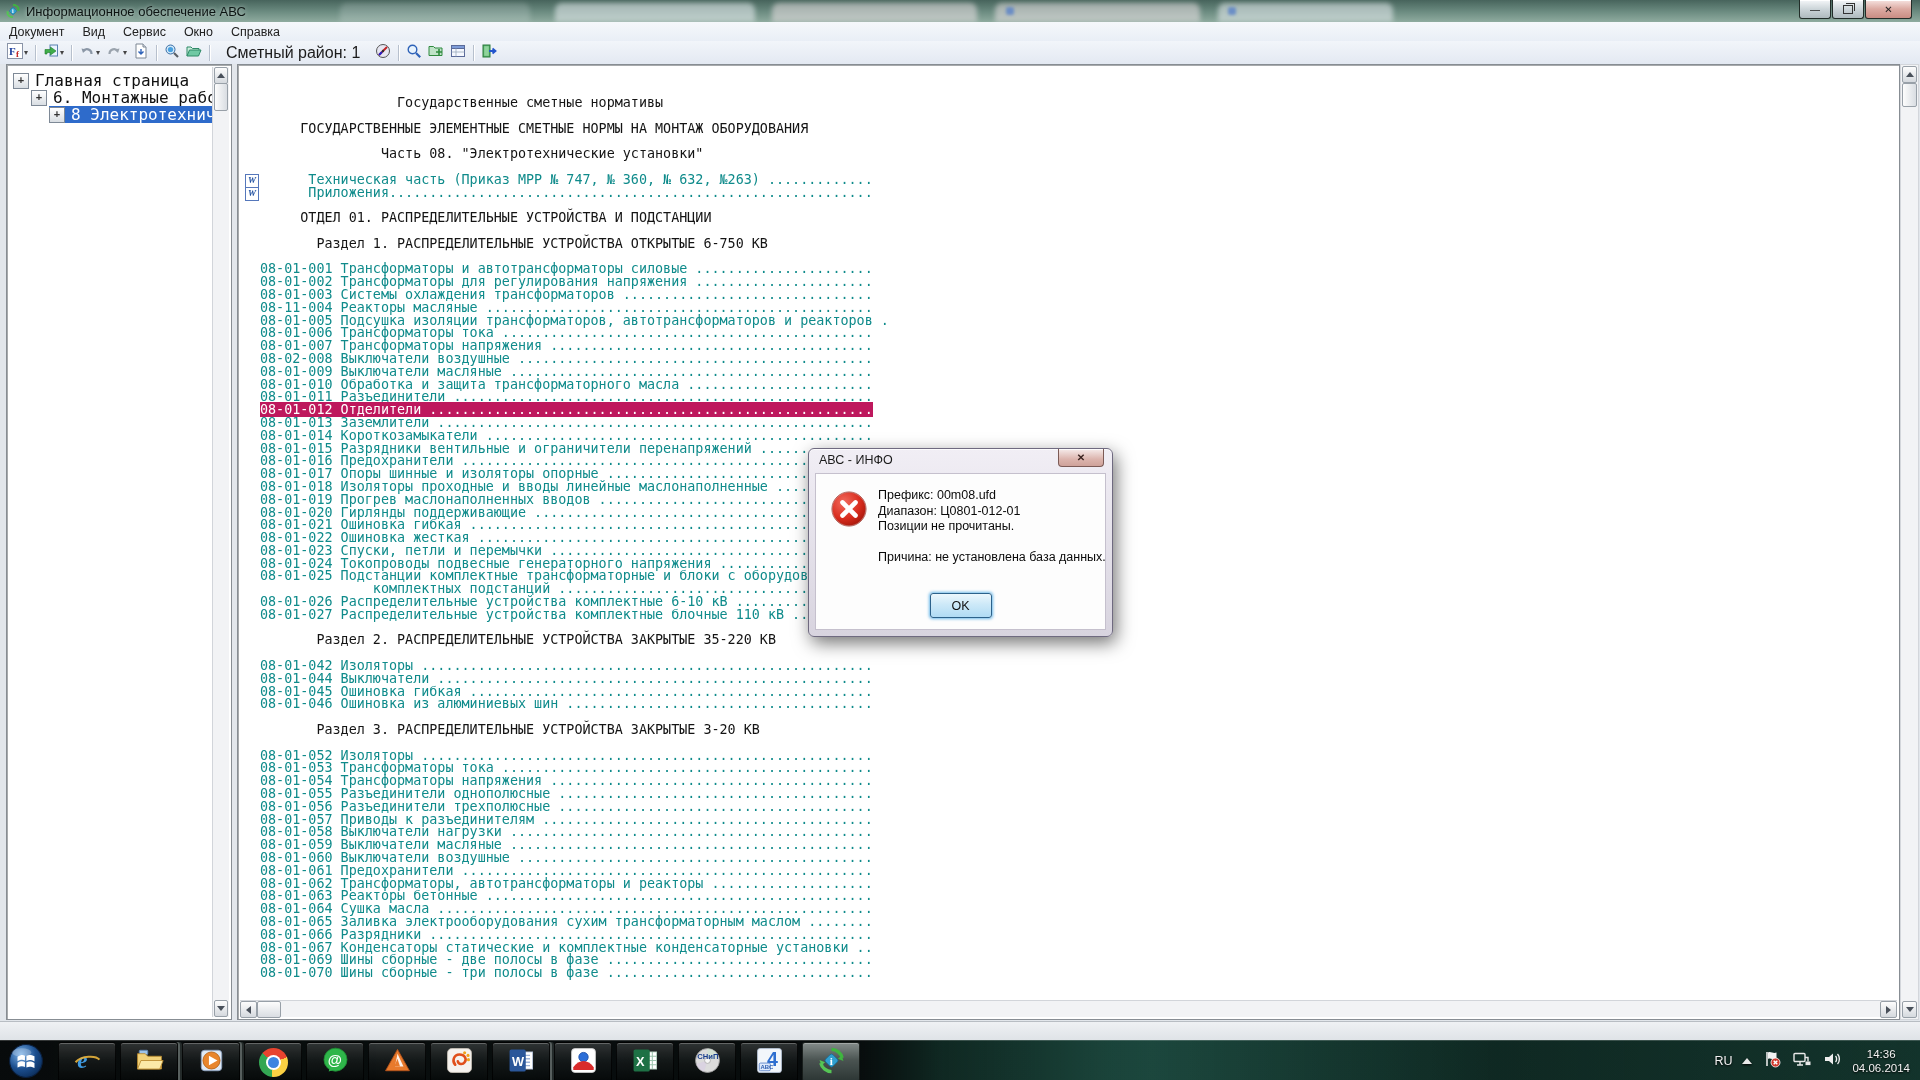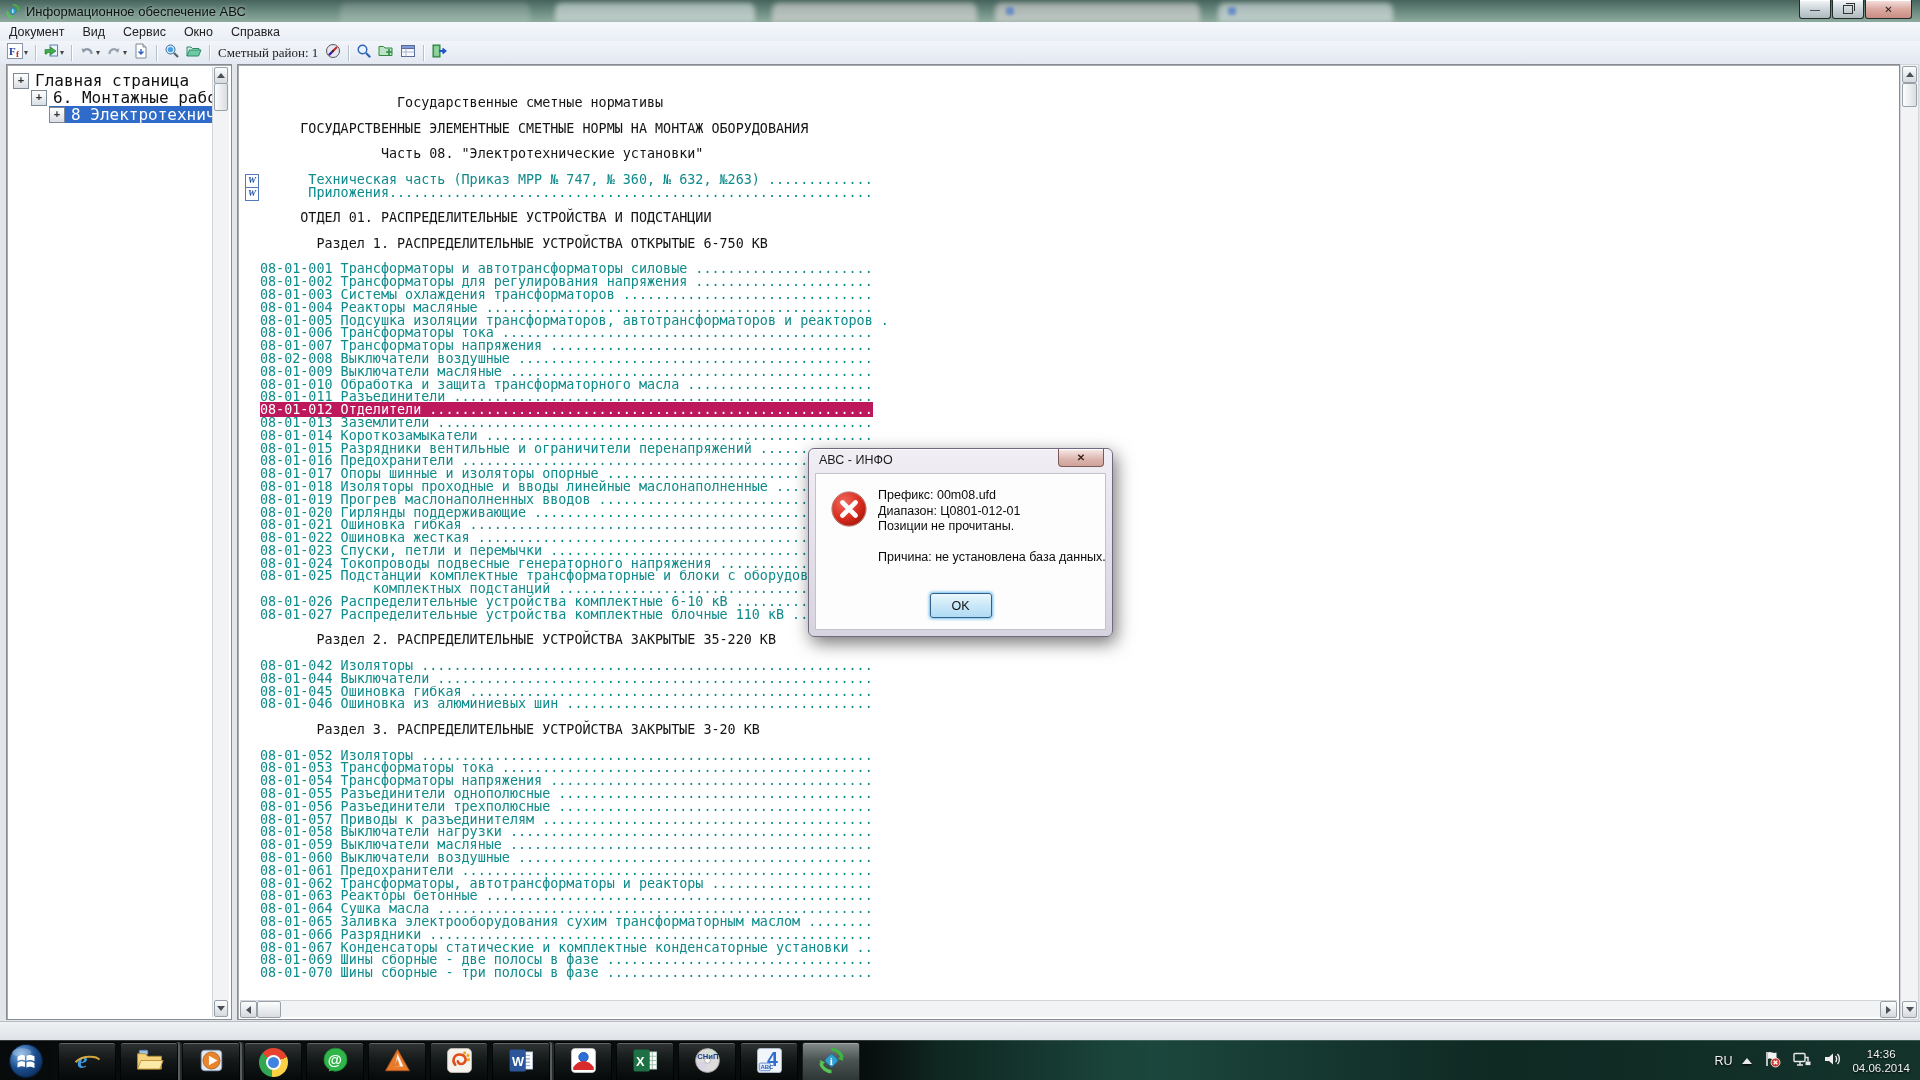--- a/index.html
+++ b/index.html
@@ -32,21 +32,21 @@
   .menubar{position:absolute;top:22px;left:0;right:0;height:19px;display:flex;align-items:center;
     background:linear-gradient(#f5f8fb,#e9eef6);border-bottom:1px solid #d7dce4;font-size:12.5px;color:#222;}
   .mi{padding:1px 9px;cursor:default;}
 
   .toolbar{position:absolute;top:41px;left:0;right:0;height:23px;display:flex;align-items:center;
     background:linear-gradient(#f2f5fa,#e3e9f2);border-bottom:1px solid #c2cad6;padding-left:4px;}
   .tbtn{height:20px;display:flex;align-items:center;padding:0 2px;margin:0 1px;border-radius:2px;}
   .tbtn svg{width:16px;height:16px;}
   .dd{font-size:8px;color:#444;margin-left:1px;}
   .tsep{width:1px;height:16px;background:#b7c0cd;box-shadow:1px 0 0 #fff;margin:0 4px;}
-  .tlabel{font-size:13px;color:#1b1b1b;margin:0 4px;font-family:Liberation Serif, serif;}
+  .tlabel{font-size:16px;color:#1b1b1b;margin:0 12px;}
 
   .client{position:absolute;top:64px;left:0;right:0;bottom:18px;background:#e2e6eb;}
   .panel{position:absolute;background:#fff;border:1px solid #878d93;
     box-shadow:inset 1px 1px 0 rgba(60,66,70,.45);}
 
   
   #tree-panel{left:6px;top:0;width:224px;bottom:2px;}
   .tree{position:absolute;left:2px;top:2px;right:19px;bottom:2px;overflow:hidden;
     font-family:"DejaVu Sans Mono",monospace;font-size:16px;color:#101010;padding-top:5px;}
   .trow{height:17px;display:flex;align-items:center;white-space:nowrap;overflow:hidden;}
@@ -310,21 +310,21 @@
             <div class="dl"><span class="wic">W</span><span class="dt l">      Техническая часть (Приказ МРР № 747, № 360, № 632, №263) .............</span></div>
             <div class="dl"><span class="wic">W</span><span class="dt l">      Приложения............................................................</span></div>
             <div class="dl"><span class="dt t"> </span></div>
             <div class="dl"><span class="dt t">     ОТДЕЛ 01. РАСПРЕДЕЛИТЕЛЬНЫЕ УСТРОЙСТВА И ПОДСТАНЦИИ</span></div>
             <div class="dl"><span class="dt t"> </span></div>
             <div class="dl"><span class="dt t">       Раздел 1. РАСПРЕДЕЛИТЕЛЬНЫЕ УСТРОЙСТВА ОТКРЫТЫЕ 6-750 КВ</span></div>
             <div class="dl"><span class="dt t"> </span></div>
             <div class="dl"><span class="dt l">08-01-001 Трансформаторы и автотрансформаторы силовые ......................</span></div>
             <div class="dl"><span class="dt l">08-01-002 Трансформаторы для регулирования напряжения ......................</span></div>
             <div class="dl"><span class="dt l">08-01-003 Системы охлаждения трансформаторов ...............................</span></div>
-            <div class="dl"><span class="dt l">08-01-004 Реакторы масляные ................................................</span></div>
+            <div class="dl"><span class="dt l">08-11-004 Реакторы масляные ................................................</span></div>
             <div class="dl"><span class="dt l">08-01-005 Подсушка изоляции трансформаторов, автотрансформаторов и реакторов .</span></div>
             <div class="dl"><span class="dt l">08-01-006 Трансформаторы тока ..............................................</span></div>
             <div class="dl"><span class="dt l">08-01-007 Трансформаторы напряжения ........................................</span></div>
             <div class="dl"><span class="dt l">08-02-008 Выключатели воздушные ............................................</span></div>
             <div class="dl"><span class="dt l">08-01-009 Выключатели масляные .............................................</span></div>
             <div class="dl"><span class="dt l">08-01-010 Обработка и защита трансформаторного масла .......................</span></div>
             <div class="dl"><span class="dt l">08-01-011 Разъединители ....................................................</span></div>
             <div class="dl"><span class="dt h">08-01-012 Отделители .......................................................</span></div>
             <div class="dl"><span class="dt l">08-01-013 Заземлители ......................................................</span></div>
             <div class="dl"><span class="dt l">08-01-014 Короткозамыкатели ................................................</span></div>

